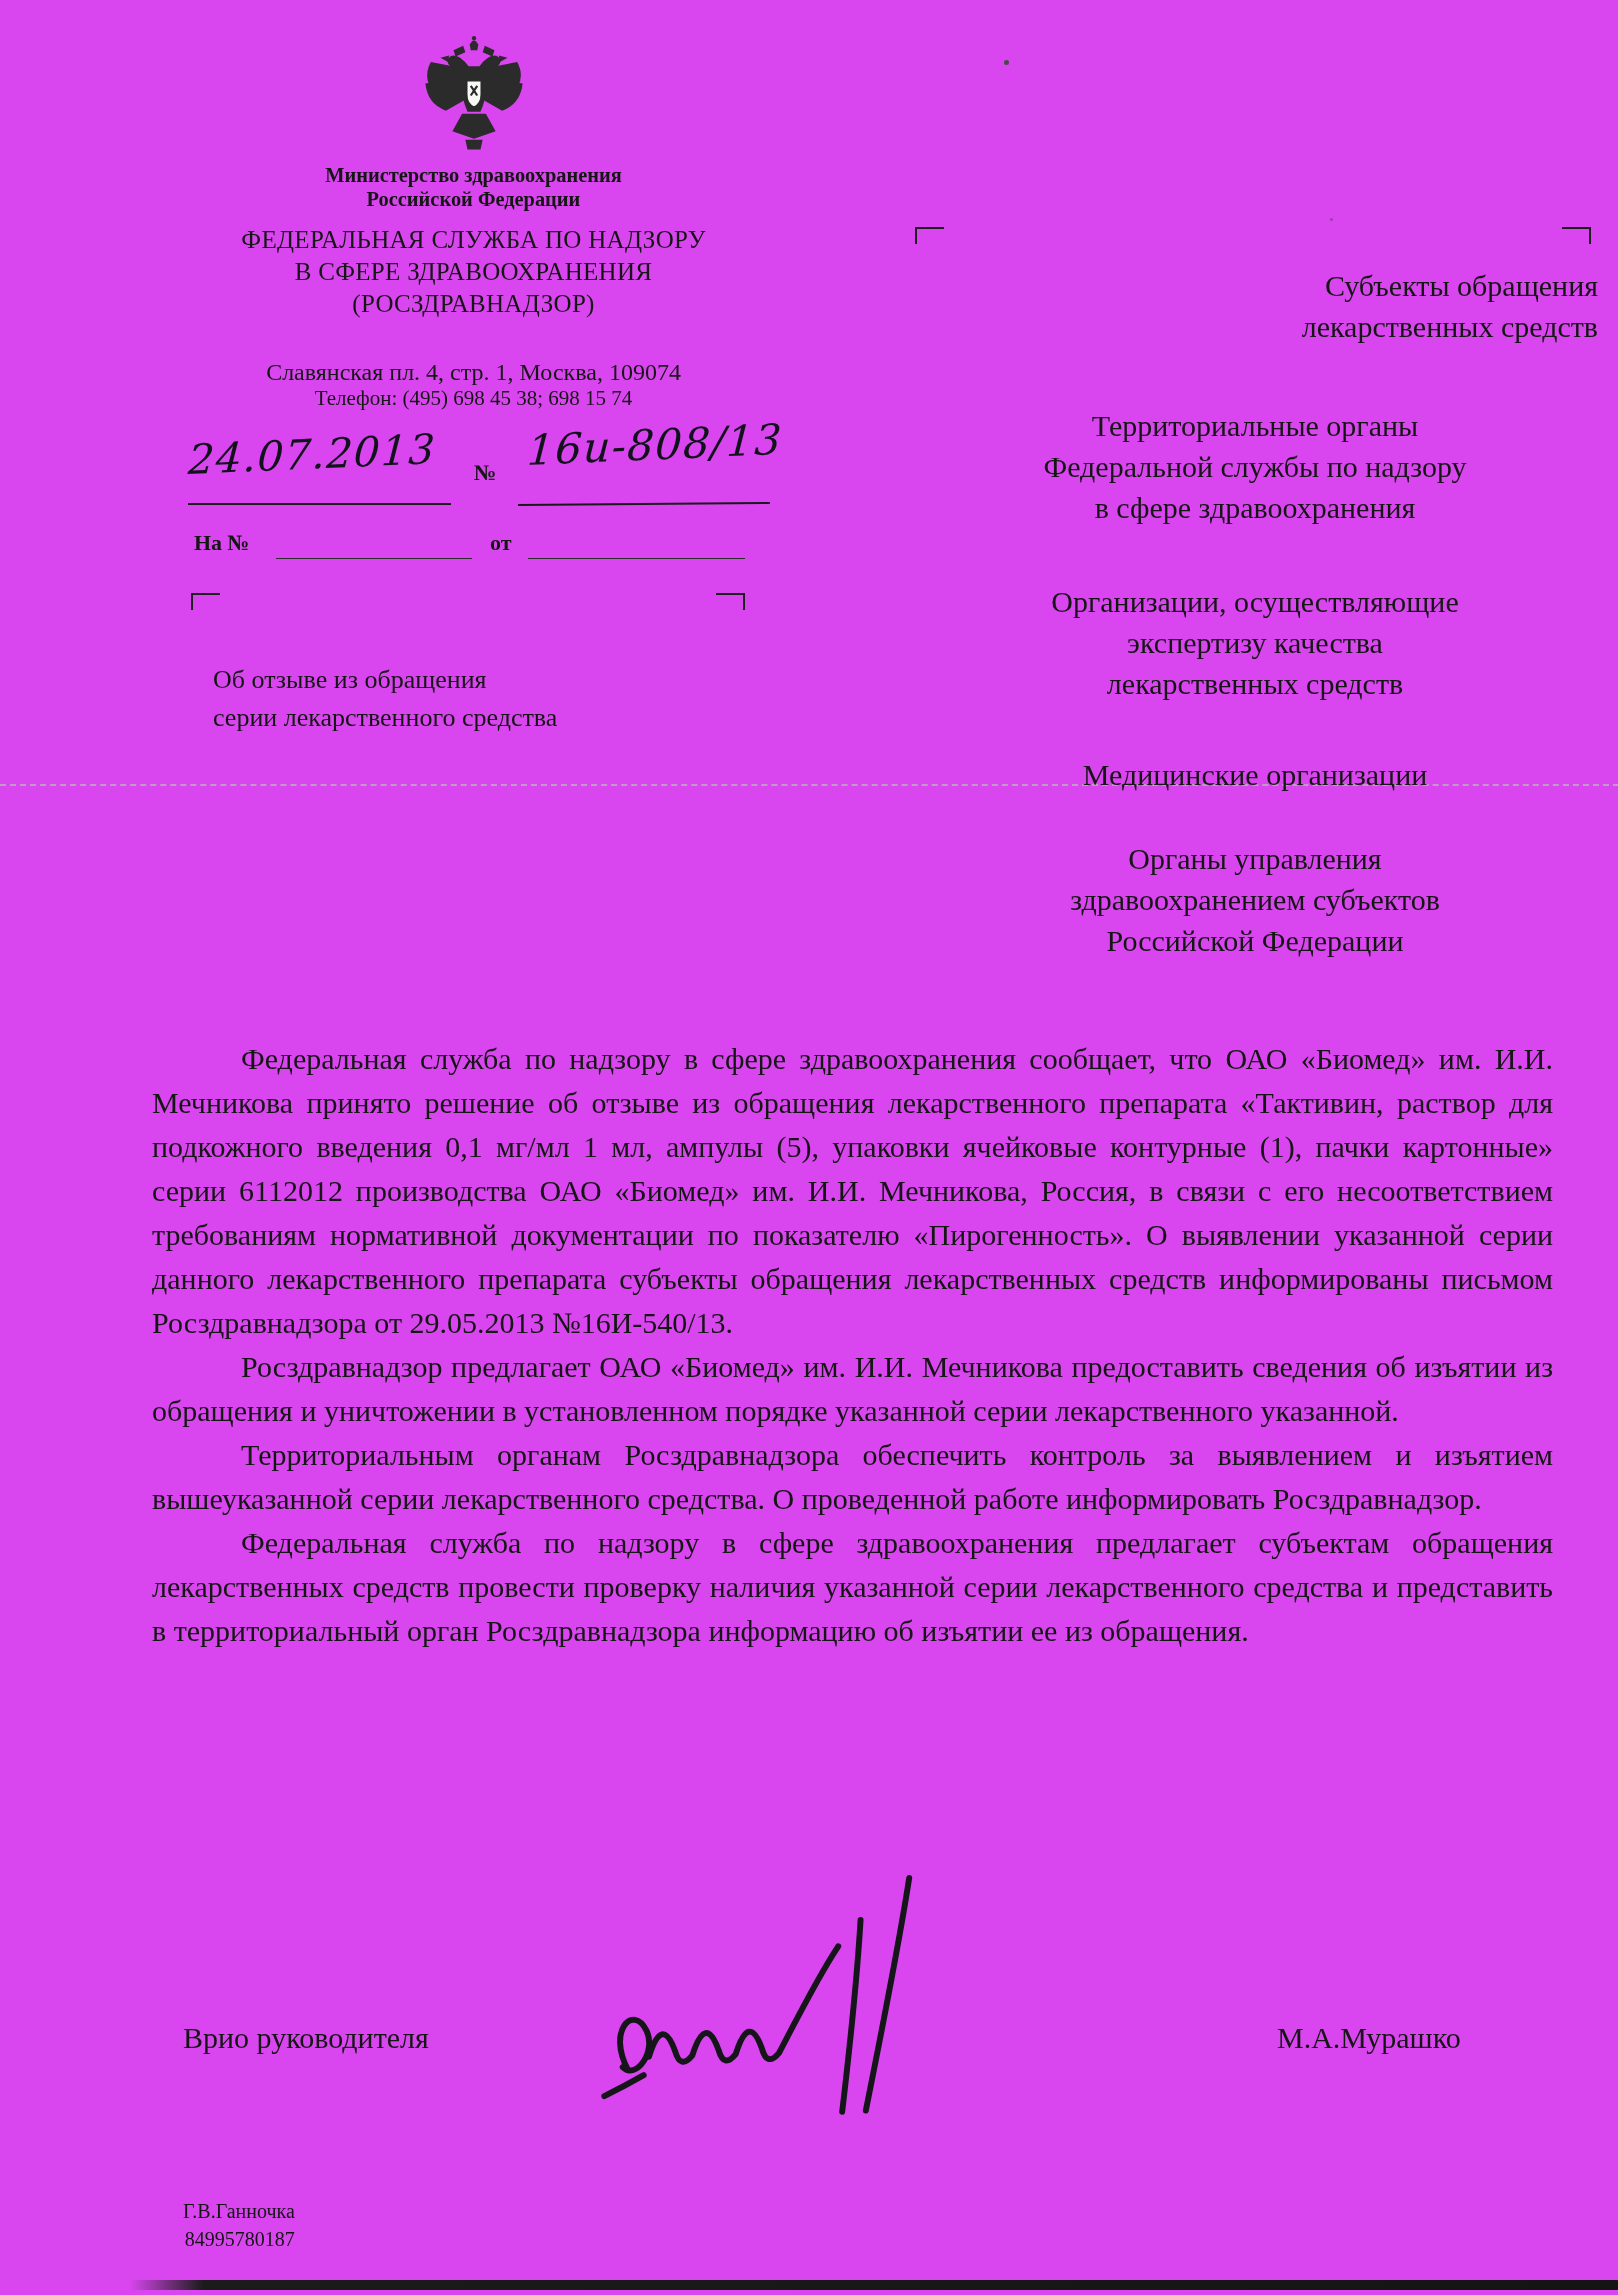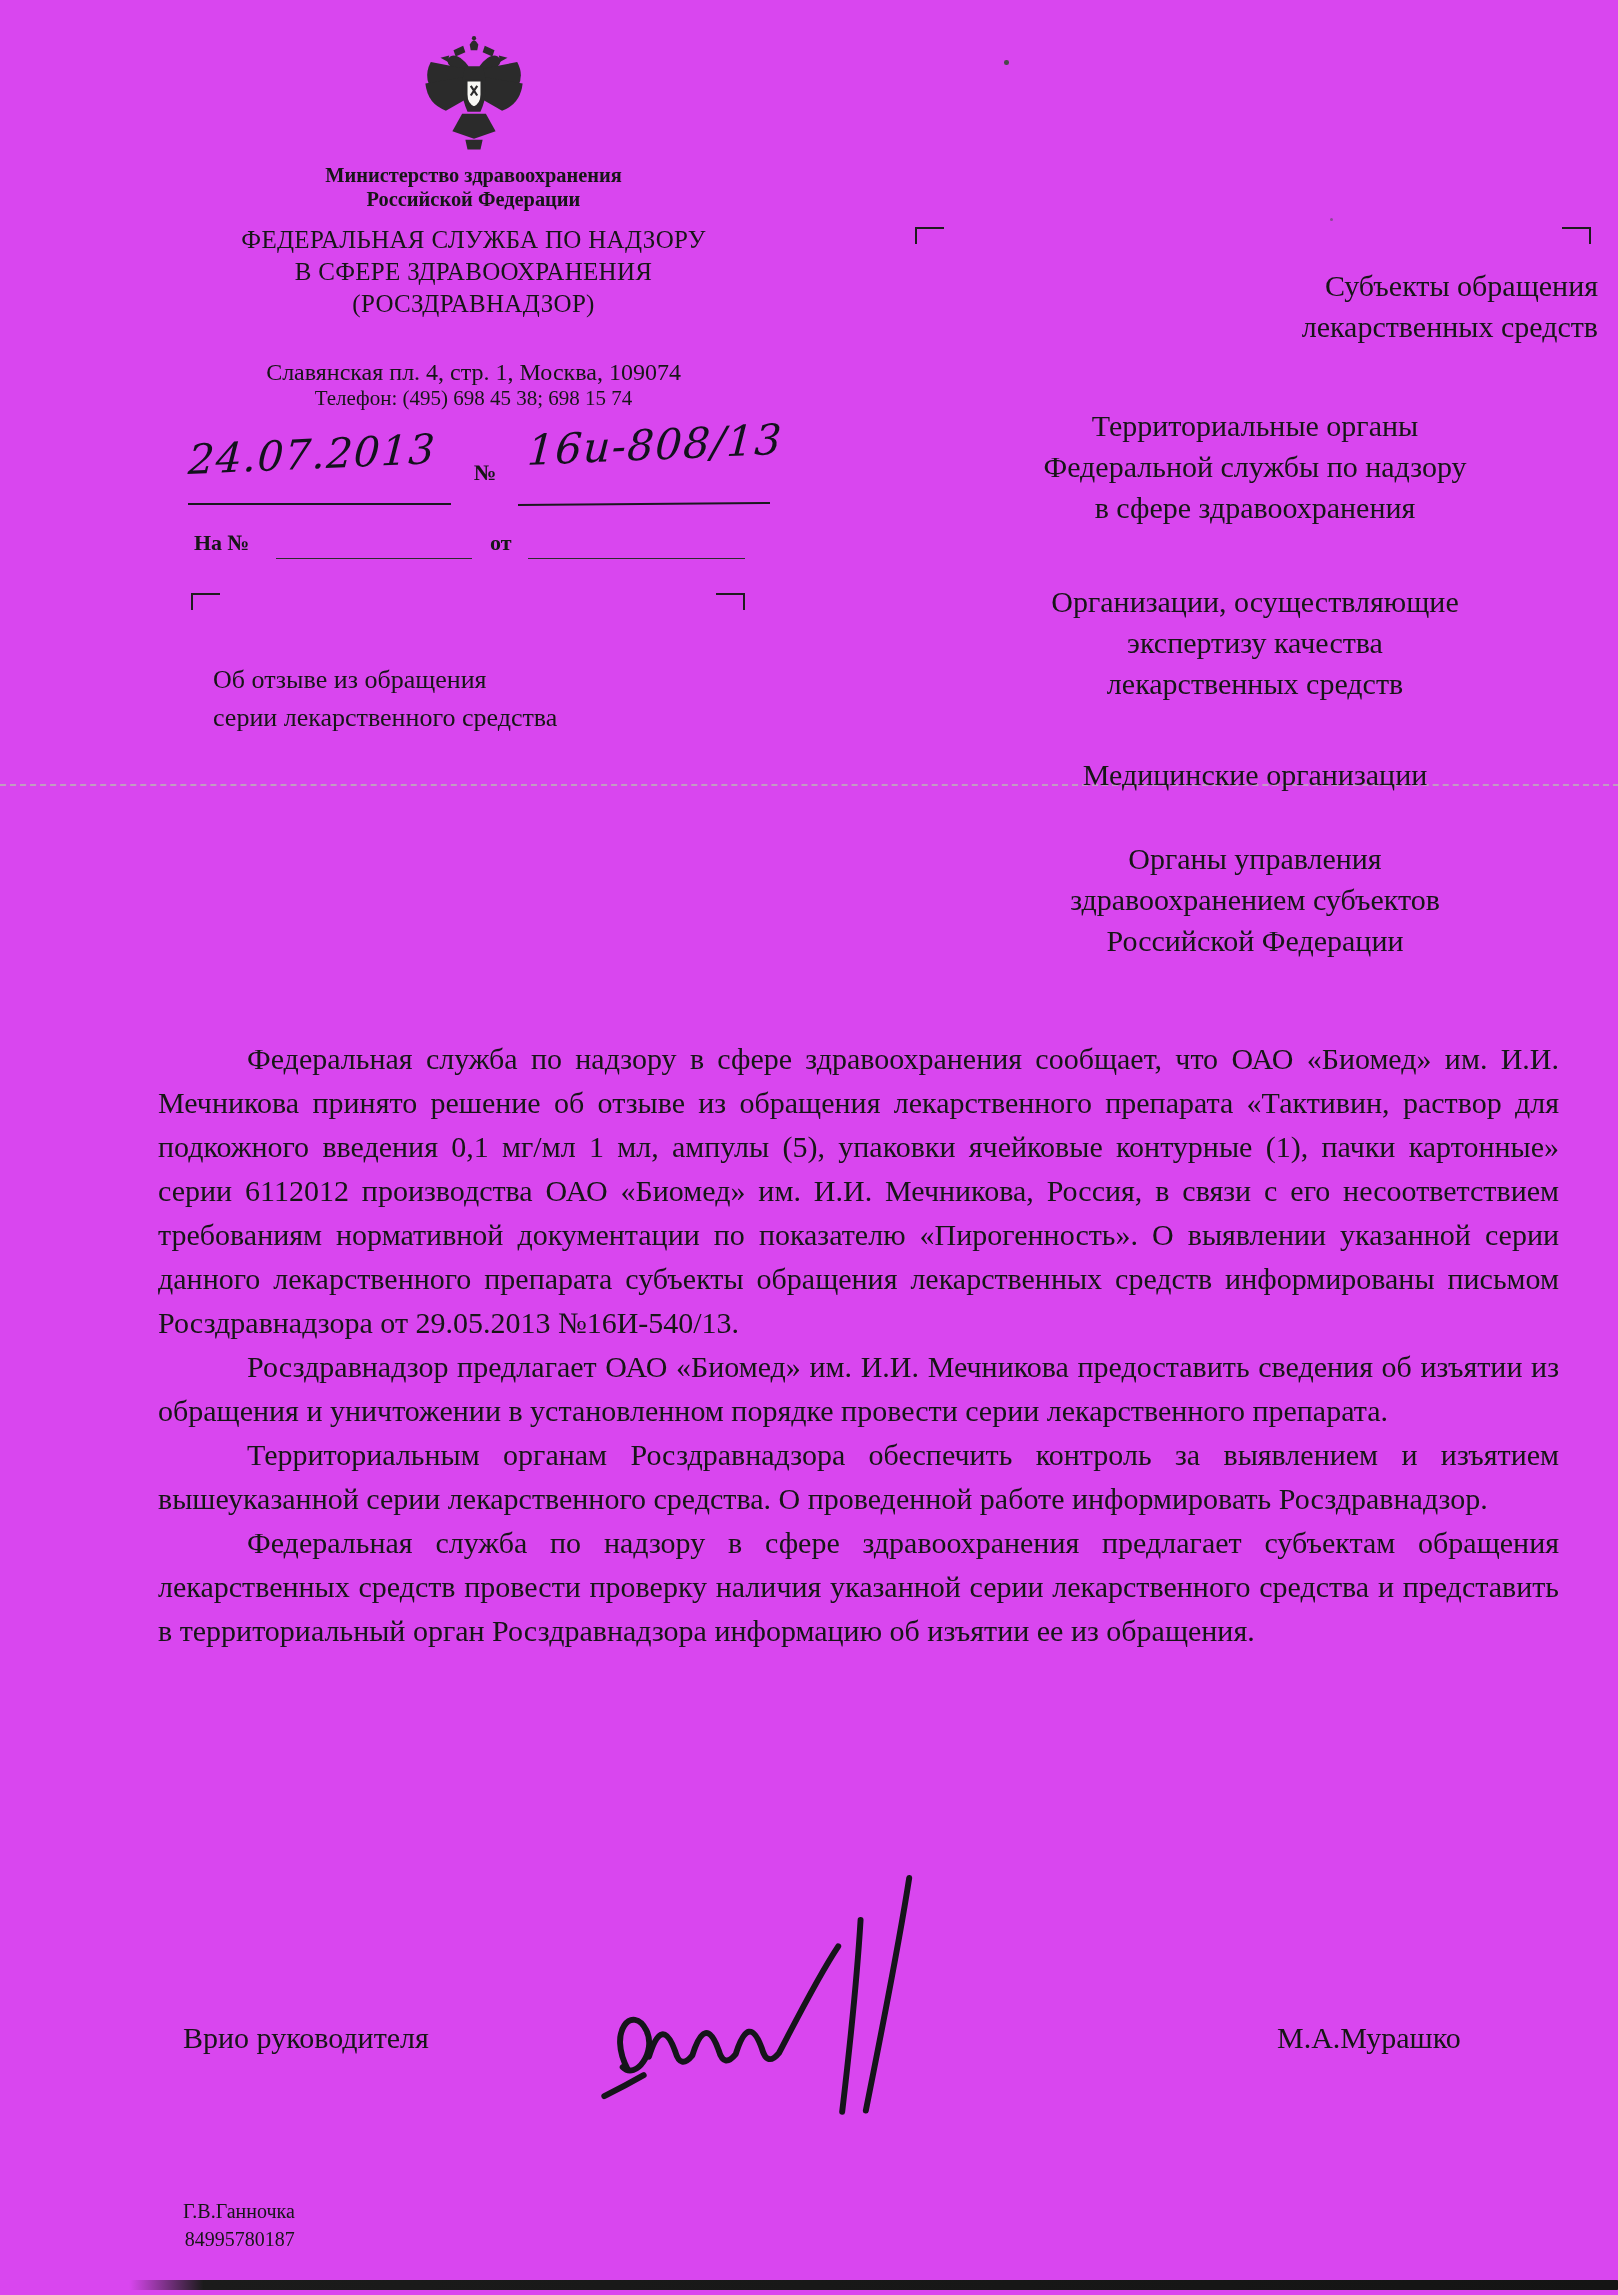--- a/index.html
+++ b/index.html
@@ -85,21 +85,21 @@
     text-align: center; font-size: 30px; line-height: 41px;
   }
   .a0 { top: 265px; text-align: right; }
   .a1 { top: 405px; }
   .a2 { top: 581px; }
   .a3 { top: 754px; }
   .a4 { top: 838px; }
 
   
   .letter-body {
-    position: absolute; left: 158px; top: 1037px; width: 1401px;
+    position: absolute; left: 152px; top: 1037px; width: 1401px;
     font-size: 30px; line-height: 44px; text-align: justify;
   }
   .letter-body p { text-indent: 89px; margin: 0; }
 
   
   .sign-position { position: absolute; left: 183px;  top: 2021px; font-size: 30px; }
   .sign-name     { position: absolute; left: 1277px; top: 2021px; font-size: 30px; }
   .sign-stroke   { position: absolute; left: 578px;  top: 1870px; }
 
   
@@ -181,21 +181,21 @@
   <div class="addressee a2 pre">Организации, осуществляющие
 экспертизу качества
 лекарственных средств</div>
   <div class="addressee a3 pre">Медицинские организации</div>
   <div class="addressee a4 pre">Органы управления
 здравоохранением субъектов
 Российской Федерации</div>
 
   <div class="letter-body">
     <p>Федеральная служба по надзору в сфере здравоохранения сообщает, что ОАО «Биомед» им. И.И. Мечникова принято решение об отзыве из обращения лекарственного препарата «Тактивин, раствор для подкожного введения 0,1 мг/мл 1 мл, ампулы (5), упаковки ячейковые контурные (1), пачки картонные» серии 6112012 производства ОАО «Биомед» им. И.И. Мечникова, Россия, в связи с его несоответствием требованиям нормативной документации по показателю «Пирогенность». О выявлении указанной серии данного лекарственного препарата субъекты обращения лекарственных средств информированы письмом Росздравнадзора от 29.05.2013 №16И-540/13.</p>
-    <p>Росздравнадзор предлагает ОАО «Биомед» им. И.И. Мечникова предоставить сведения об изъятии из обращения и уничтожении в установленном порядке провести серии лекарственного препарата.</p>
+    <p>Росздравнадзор предлагает ОАО «Биомед» им. И.И. Мечникова предоставить сведения об изъятии из обращения и уничтожении в установленном порядке указанной серии лекарственного указанной.</p>
     <p>Территориальным органам Росздравнадзора обеспечить контроль за выявлением и изъятием вышеуказанной серии лекарственного средства. О проведенной работе информировать Росздравнадзор.</p>
     <p>Федеральная служба по надзору в сфере здравоохранения предлагает субъектам обращения лекарственных средств провести проверку наличия указанной серии лекарственного средства и представить в территориальный орган Росздравнадзора информацию об изъятии ее из обращения.</p>
   </div>
 
   <div class="sign-position">Врио руководителя</div>
 
   <svg class="sign-stroke" width="368" height="263" viewBox="0 0 280 200" aria-hidden="true">
     <g fill="none" stroke="#15151a" stroke-width="4.5" stroke-linecap="round" stroke-linejoin="round">
       <path d="M252 6 C 244 58, 228 138, 219 183"></path>
       <path d="M215 38 C 212 88, 205 150, 201 184"></path>

